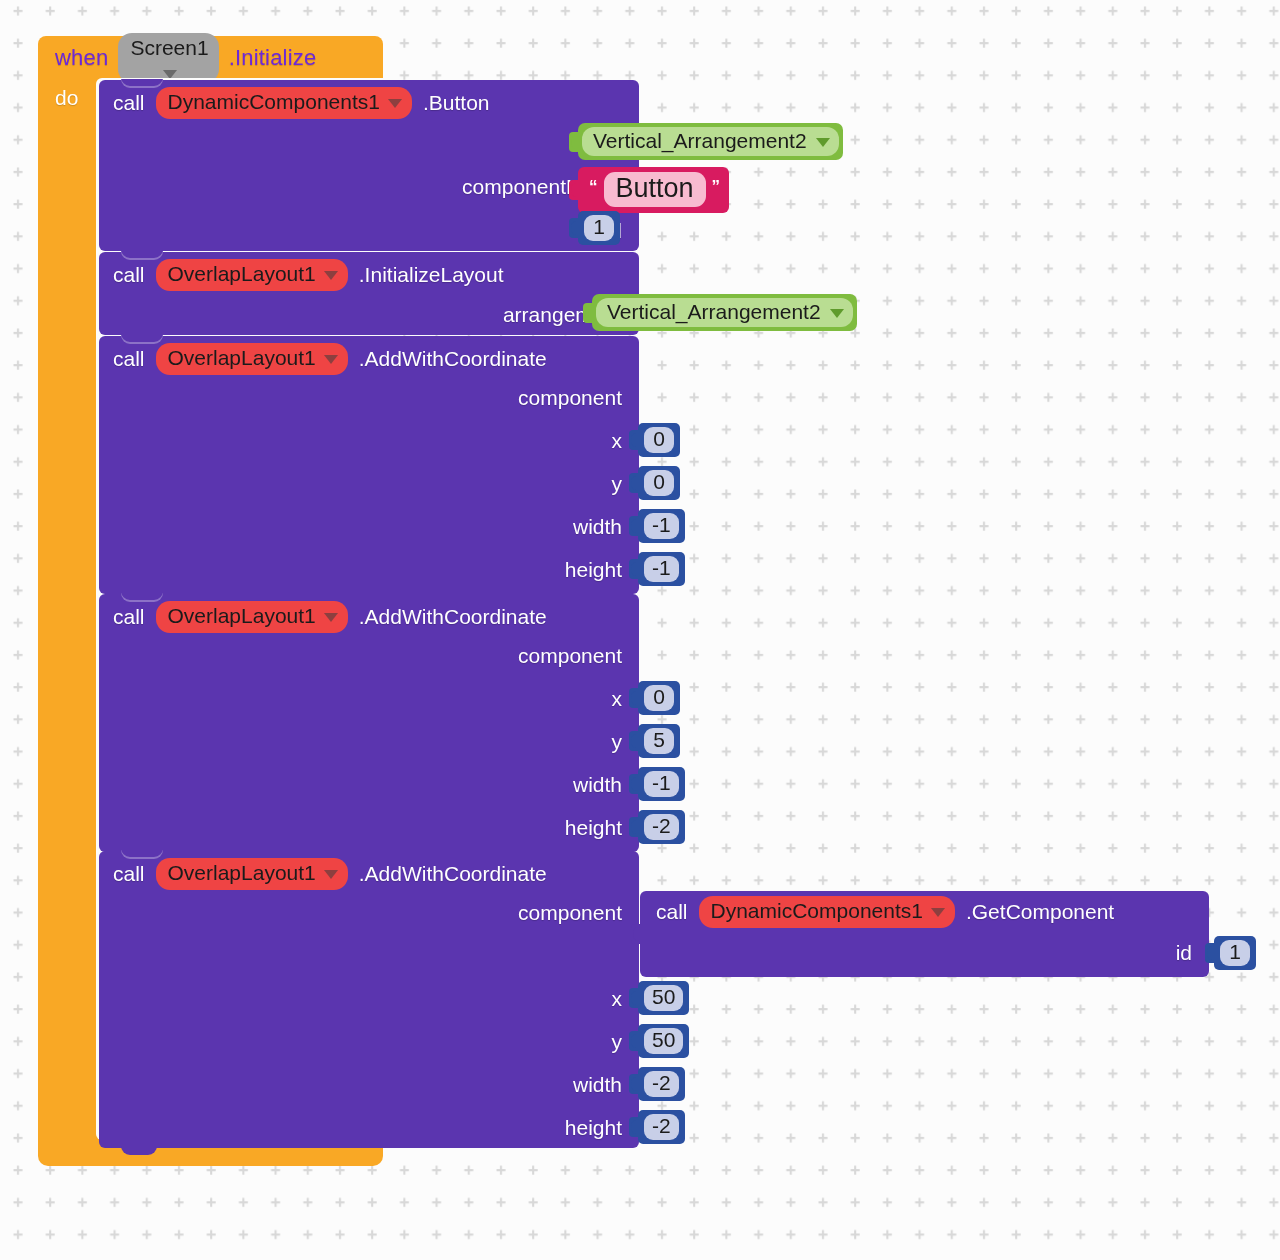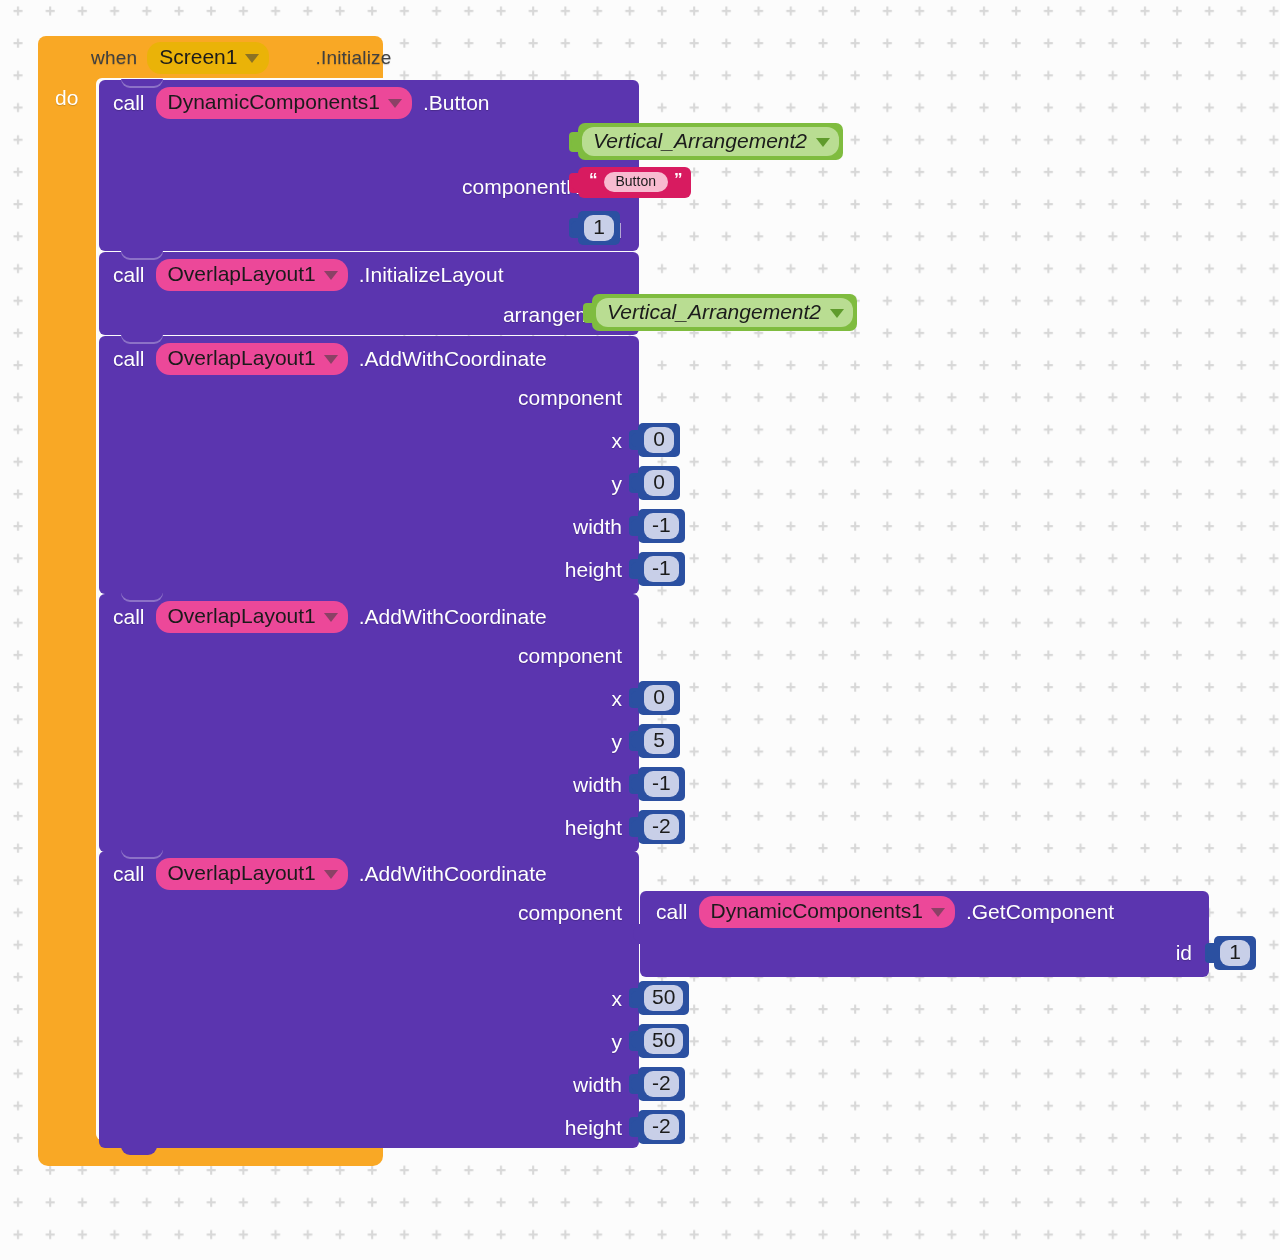--- a/index.html
+++ b/index.html
@@ -56,47 +56,46 @@
     position: absolute;
     left: 0; top: 0;
     height: 44px;
     display: flex;
     align-items: center;
     gap: 10px;
     padding-left: 17px;
     box-sizing: border-box;
   }
   .event-word {
-    color: #404040;
-    font-size: 19px;
+    color: #6d28d9;
+    font-size: 22px;
     letter-spacing: .2px;
     text-shadow: 0 1px 1px rgba(0,0,0,.18);
-    margin-left: 36px;
   }
   .do-word {
     position: absolute;
     left: 17px;
     top: 50px;
     color: #ffffff;
     font-size: 21px;
     text-shadow: 0 1px 1px rgba(0,0,0,.18);
   }
   .dd-field {
     display: inline-flex;
     align-items: center;
     gap: 8px;
     border-radius: 14px;
     padding: 3px 10px 4px 12px;
     font-size: 21px;
     color: #1b1b1b;
     line-height: 1.15;
     white-space: nowrap;
   }
-  .dd-cream { background: #eab308; }
-  .dd-lav   { background: #ec4899; justify-content: center; }
+  .dd-cream { background: #a3a3a3; flex-direction: column; }
+  .dd-lav   { background: #ef4444; justify-content: center; }
   .caret {
     width: 0; height: 0;
     border-left: 7px solid transparent;
     border-right: 7px solid transparent;
     border-top: 9px solid rgba(60,60,60,.55);
     margin-top: 2px;
   }
   .caret-green { border-top-color: #5f9b2c; }
 
   
@@ -158,21 +157,20 @@
     border-radius: 50% 0 0 50%;
     background: inherit;
   }
 
   
   .comp-block {
     background: #7FBC3F;
     border-radius: 7px;
     padding: 4px;
     display: flex;
-    font-style: italic;
   }
   .comp-inner {
     background: #B9DD92;
     border-radius: 12px;
     padding: 2px 9px 3px 11px;
     display: flex;
     align-items: center;
     gap: 9px;
     font-size: 21px;
     color: #1b1b1b;
@@ -192,21 +190,21 @@
     color: #ffffff;
     font-size: 17px;
     font-weight: bold;
     line-height: 1;
     margin-top: -6px;
   }
   .str-inner {
     background: #F8BBD0;
     border-radius: 11px;
     padding: 1px 12px 3px 12px;
-    font-size: 14px;
+    font-size: 27px;
     color: #1b1b1b;
     white-space: nowrap;
   }
 
   
   .num-block {
     background: #2B50A1;
     border-radius: 5px;
     display: flex;
     align-items: center;

